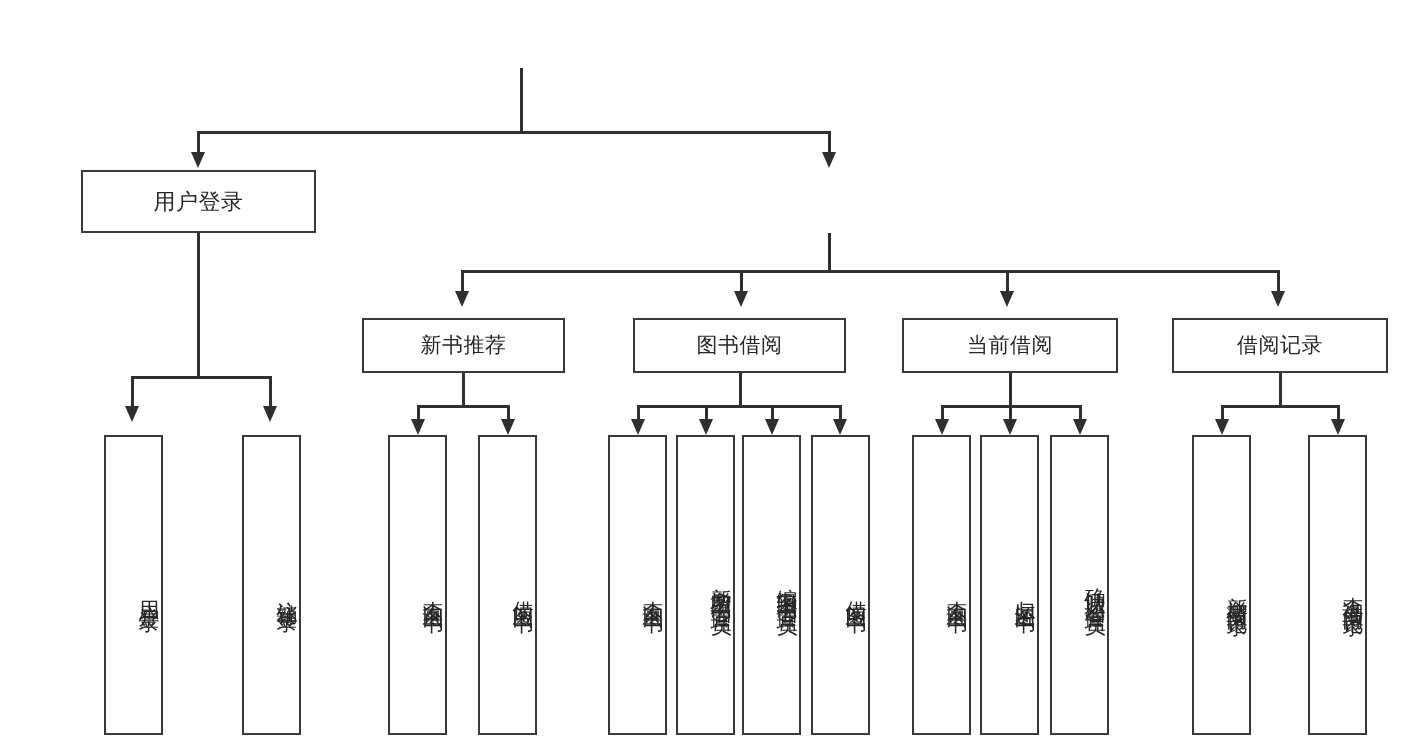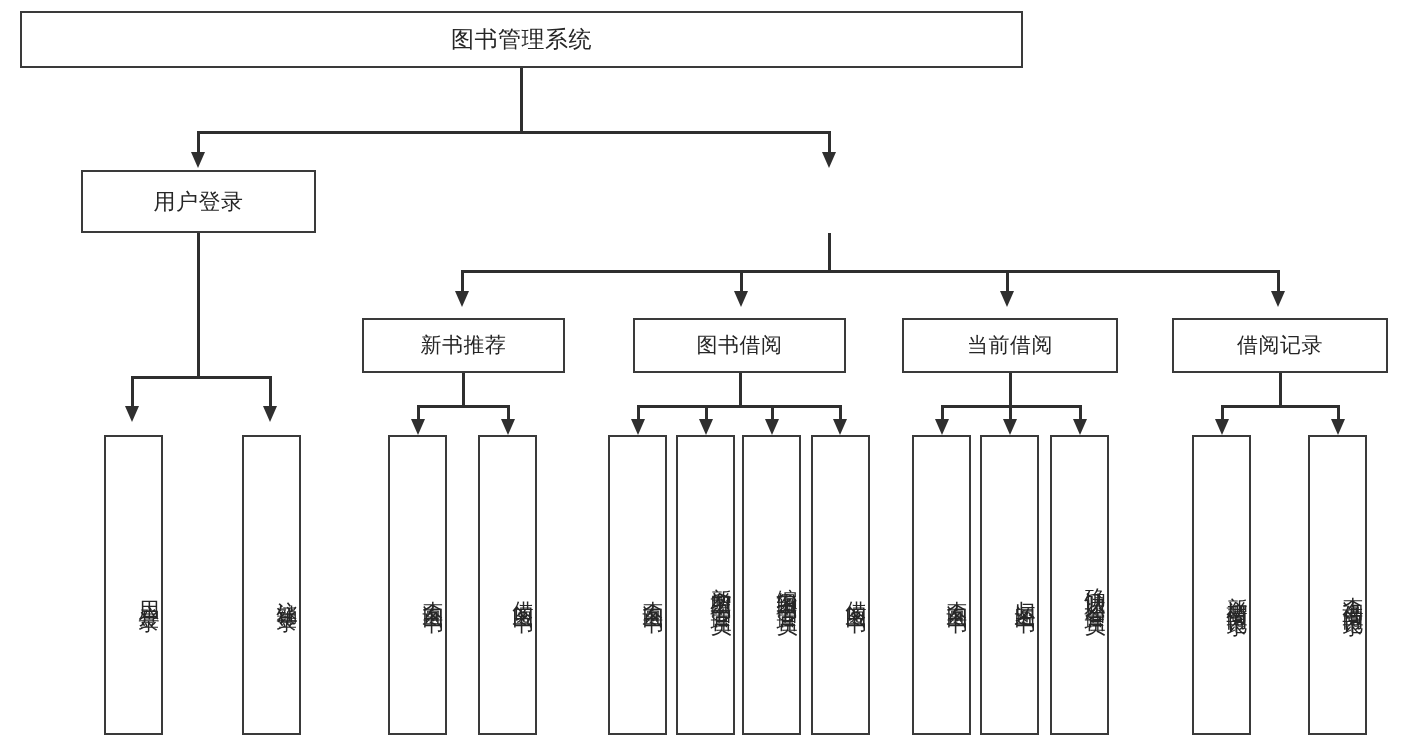--- a/index.html
+++ b/index.html
@@ -74,21 +74,20 @@
     letter-spacing: 0.5px;
     white-space: nowrap;
     pointer-events: none;
   }
 </style>
 </head>
 <body>
 
 <div id="canvas">
 
-  <div class="node root" style="left:20px; top:11px; width:1003px; height:57px;">图书管理系统</div>
 
   <div class="vline" style="left:520px; top:68px; width:2.5px; height:64px;"></div>
 
   <div class="hline" style="left:197px; top:131px; width:633px;"></div>
   <div class="vline" style="left:197px; top:131px; height:23px;"></div>
   <div class="vline" style="left:828px; top:131px; height:23px;"></div>
   <div class="arrow" style="left:191px; top:152px;"></div>
   <div class="arrow" style="left:822px; top:152px;"></div>
 
   <div class="node level2" style="left:81px; top:170px; width:235px; height:63px;">用户登录</div>

